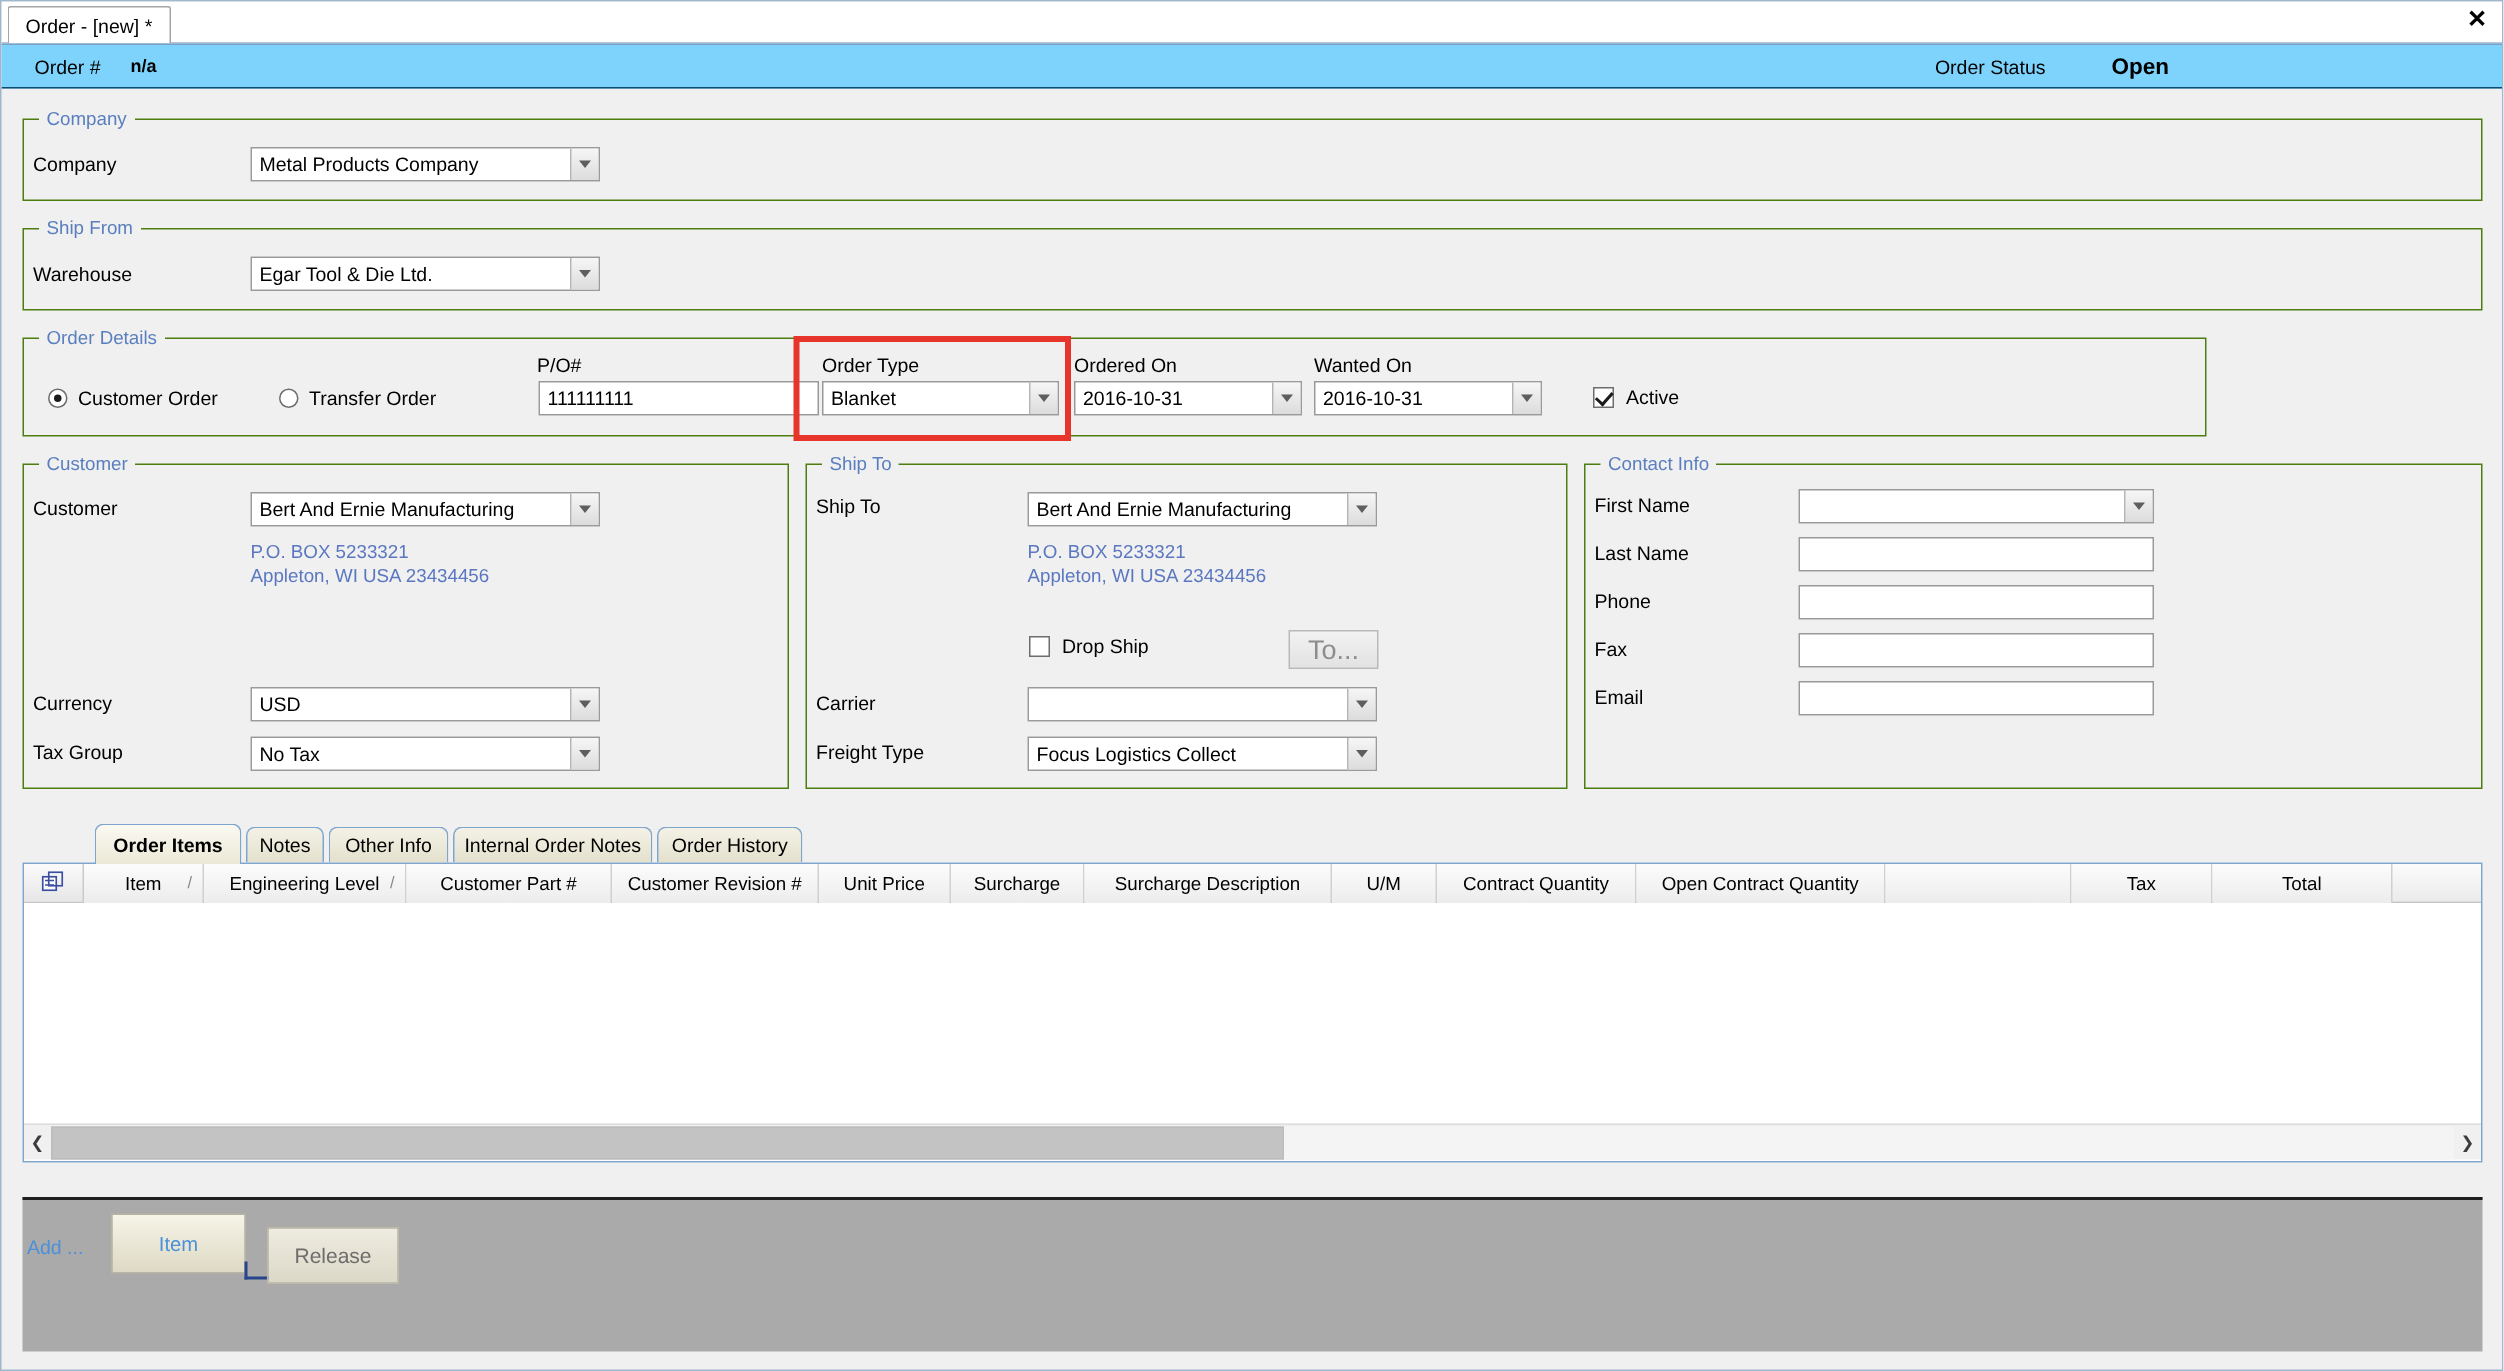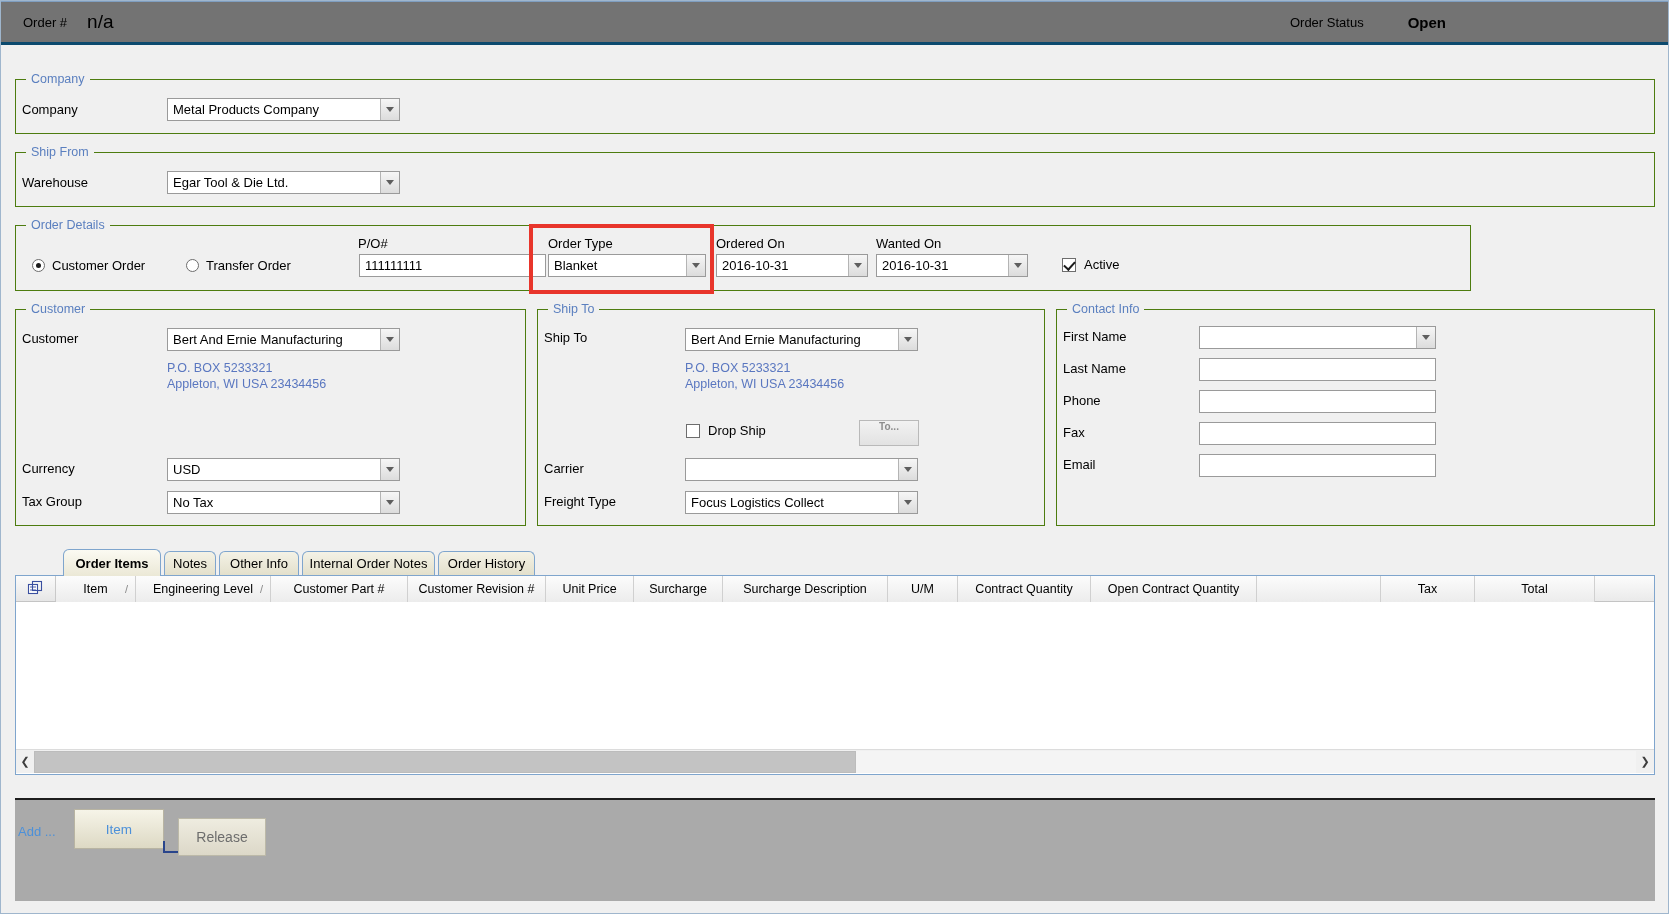--- a/index.html
+++ b/index.html
@@ -50,29 +50,29 @@
     font-weight: bold;
     line-height: 18px;
     color: #000;
     cursor: pointer;
     font-family: "Liberation Sans", sans-serif;
   }
 
   
   .orderbar {
     position: relative;
-    height: 44px;
-    background: #737373;
+    height: 30px;
+    background: #7dd3fc;
     border-top: 1px solid #7f9ec0;
-    border-bottom: 3px solid #0c4a6e;
+    border-bottom: 1px solid #0c4a6e;
     display: flex;
     align-items: center;
   }
   .orderbar .ob-label { margin-left: 22px; font-size: 13px; }
-  .orderbar .ob-value { margin-left: 20px; font-weight: normal; font-size: 19px; }
+  .orderbar .ob-value { margin-left: 20px; font-weight: bold; font-size: 12px; }
   .orderbar .ob-right { position: absolute; right: 0; display: flex; align-items: center; }
   .orderbar .ob-status-label { font-size: 13px; }
   .orderbar .ob-status-value { font-weight: bold; font-size: 15px; margin-left: 44px; margin-right: 222px; }
 
   
   .group {
     position: absolute;
     border: 1px solid #4d7c0f;
     background: transparent;
   }
@@ -188,22 +188,22 @@
     z-index: 30;
     pointer-events: none;
   }
 
   
   .btn-disabled {
     position: absolute;
     background: linear-gradient(#f2f2f2, #e2e2e2);
     border: 1px solid #b9b9b9;
     color: #8d8d8d;
-    font-size: 10px;
-    display: flex; justify-content: center; font-weight: bold;
+    font-size: 18px;
+    display: flex; align-items: center; justify-content: center;
   }
 
   
   .tabstrip {
     position: absolute;
     left: 14px; top: 548px;
     width: 1640px; height: 26px; margin-left: 48px;
   }
   .tab {
     position: absolute;
@@ -336,20 +336,26 @@
     display: flex; align-items: center; justify-content: center;
     color: #6d6d6d;
     font-size: 14px;
   }
 </style>
 </head>
 <body>
 
 <div class="app">
 
+  <div class="titlebar">
+    <div class="doc-tab">
+      <span>Order - [new] *</span>
+    </div>
+    <div class="close-x">✕</div>
+  </div>
 
   <div class="orderbar">
     <span class="ob-label">Order #</span>
     <span class="ob-value">n/a</span>
     <span class="ob-right">
       <span class="ob-status-label">Order Status</span>
       <span class="ob-status-value">Open</span>
     </span>
   </div>
 

